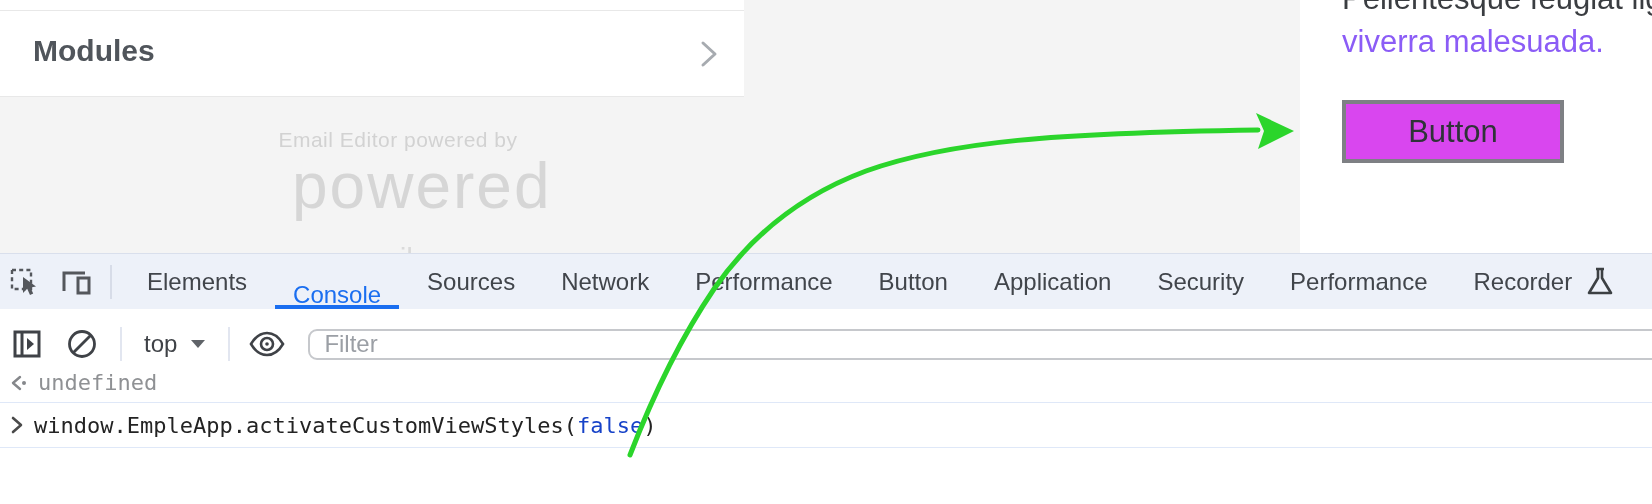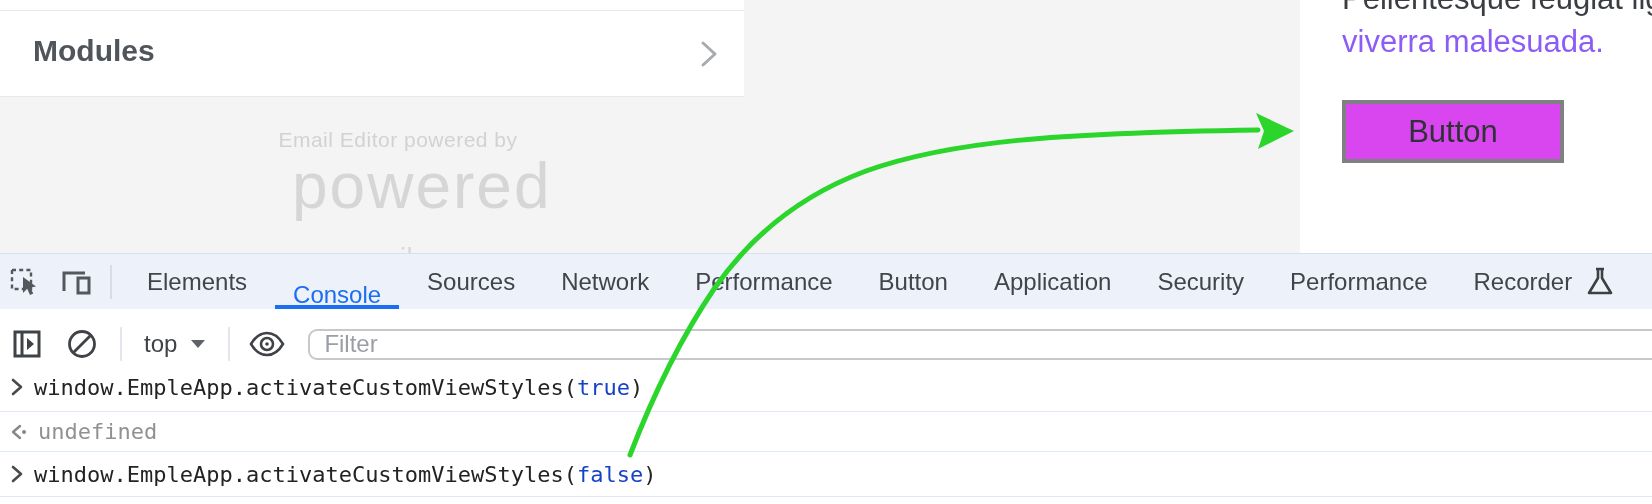--- a/index.html
+++ b/index.html
@@ -187,28 +187,20 @@
           <path d="M3 14 C8 5.5 13 3 19 3 C25 3 30 5.5 35 14 C30 22.5 25 25 19 25 C13 25 8 22.5 3 14 Z" fill="none" stroke="#3f4247" stroke-width="2.6"></path>
           <circle cx="19" cy="14" r="6" fill="none" stroke="#3f4247" stroke-width="2.6"></circle>
           <circle cx="19" cy="14" r="1.8" fill="#3f4247"></circle>
         </svg>
       </span>
       <input class="filter-input" type="text" placeholder="Filter" style="">
     </div>
 
     <div class="console-log">
 
-      <div class="crow crow-cmd1">
-        <span class="prompt">
-          <svg width="14" height="18" viewBox="0 0 14 18">
-              <polyline points="3,2 11,9 3,16" fill="none" stroke="#4a4a4a" stroke-width="2.6" stroke-linecap="round" stroke-linejoin="round"></polyline>
-            </svg>
-        </span>
-        <span class="code"><span>window.EmpleApp.activateCustomViewStyles(</span><span class="tok-bool">true</span><span>)</span></span>
-      </div>
 
       <div class="crow crow-res">
         <span class="prompt">
           <svg width="18" height="18" viewBox="0 0 18 18">
             <polyline points="10,3 3,9 10,15" fill="none" stroke="#85878b" stroke-width="2.4" stroke-linecap="round" stroke-linejoin="round"></polyline>
             <circle cx="14" cy="9" r="2" fill="#85878b"></circle>
           </svg>
         </span>
         <span class="res-text">undefined</span>
       </div>

